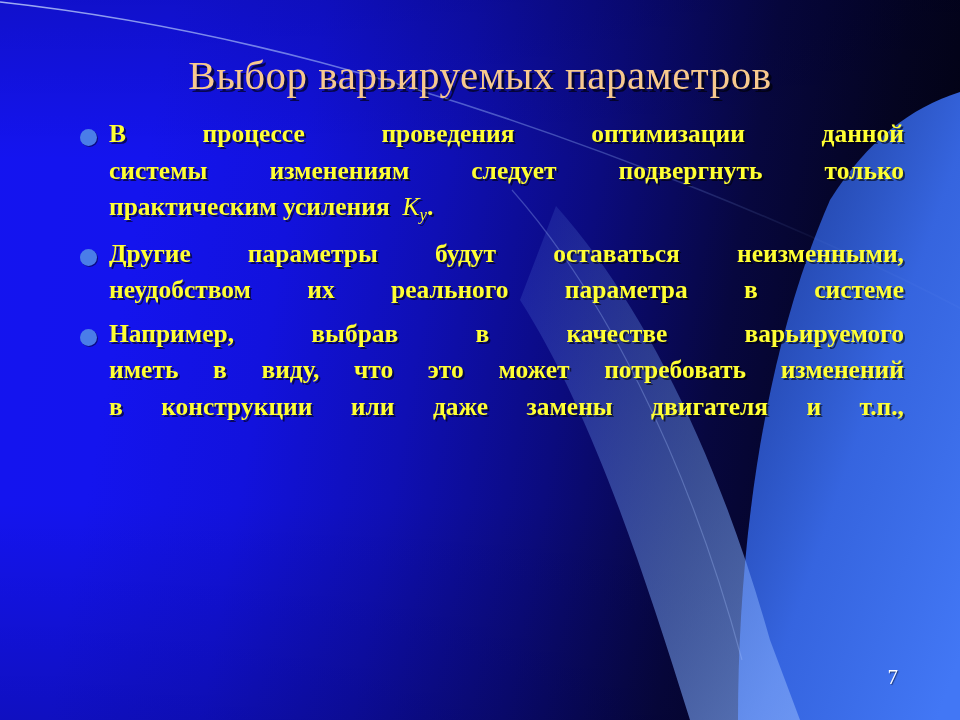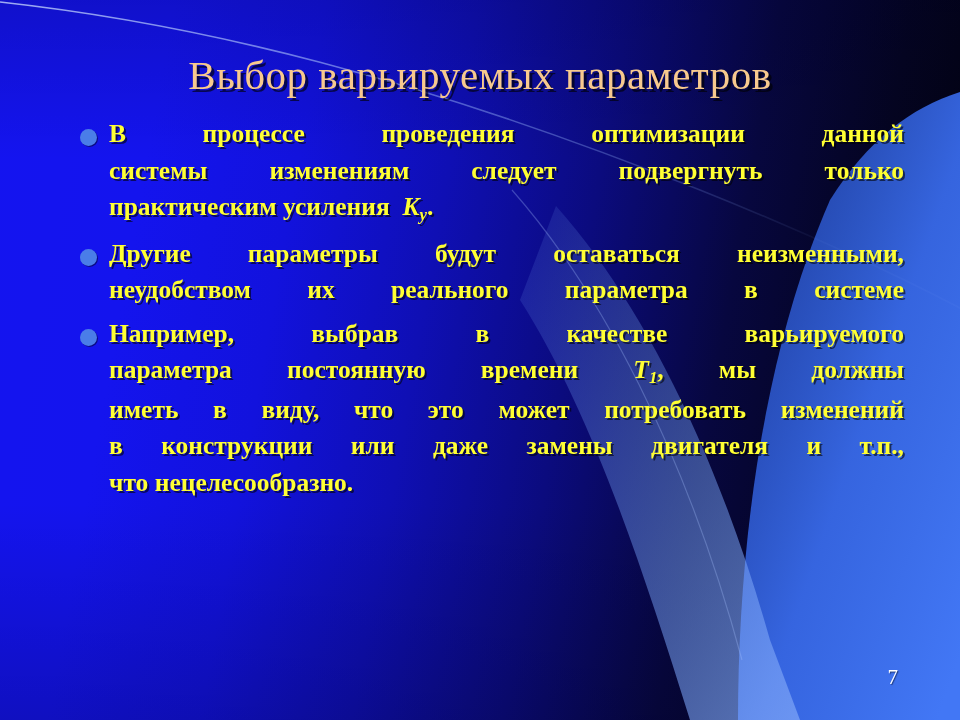--- a/index.html
+++ b/index.html
@@ -101,21 +101,21 @@
     display: block;
     text-align: left;
   }
   .para .ln {
     display: block;
     text-align: justify;
     text-align-last: justify;
   }
   .math {
     font-style: italic;
-    font-weight: bold;
+    font-weight: normal;
   }
   .math sub {
     font-style: italic;
     font-size: 0.66em;
     vertical-align: baseline;
     position: relative;
     top: 0.30em;
   }
 
   
@@ -183,24 +183,22 @@
       <div class="para">
         <span class="ln">Другие параметры будут оставаться неизменными,</span>
         <span class="ln">неудобством их реального параметра в системе</span>
       </div>
     </div>
 
     <div class="bullet-row">
       <span class="bullet-dot"></span>
       <div class="para">
         <span class="ln">Например, выбрав в качестве варьируемого</span>
-        <span class="ln"><span>параметра постоянную времени</span>&nbsp;<span class="math"><span>T</span><sub>1</sub></span><span>, мы должны</span></span>
         <span class="ln">иметь в виду, что это может потребовать изменений</span>
         <span class="ln">в конструкции или даже замены двигателя и т.п.,</span>
-        <span class="last-line">что нецелесообразно.</span>
       </div>
     </div>
 
   </div>
 
   <div class="page-num">7</div>
 
 </div>
 
 </body></html>

